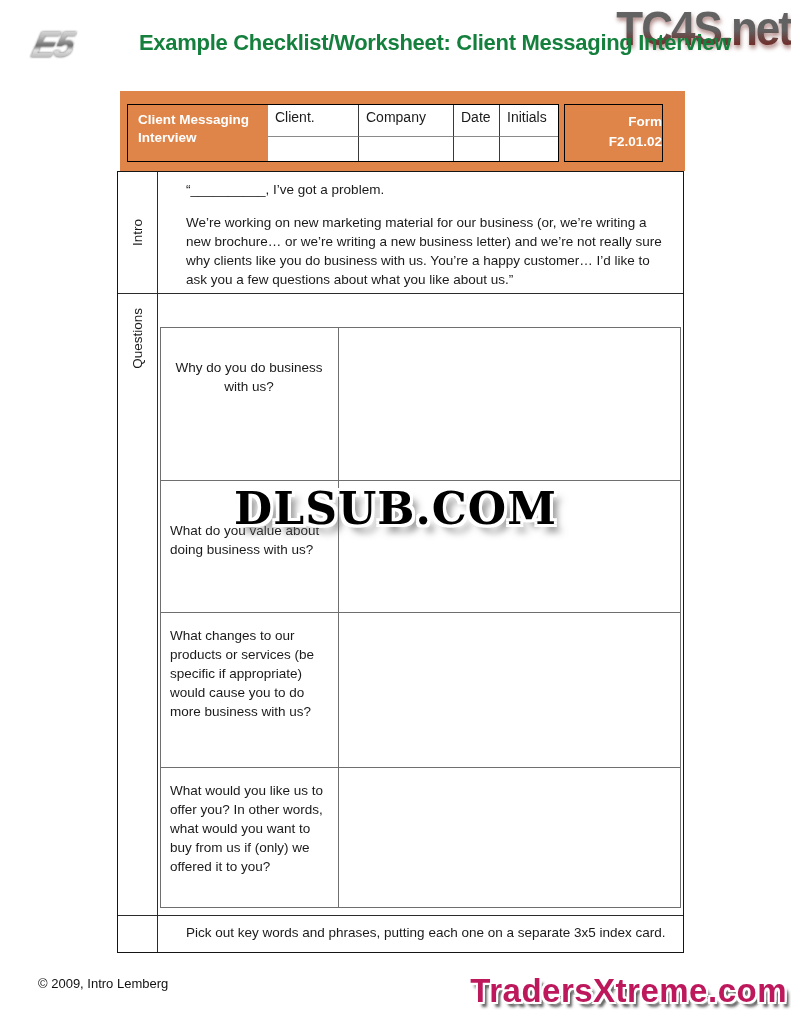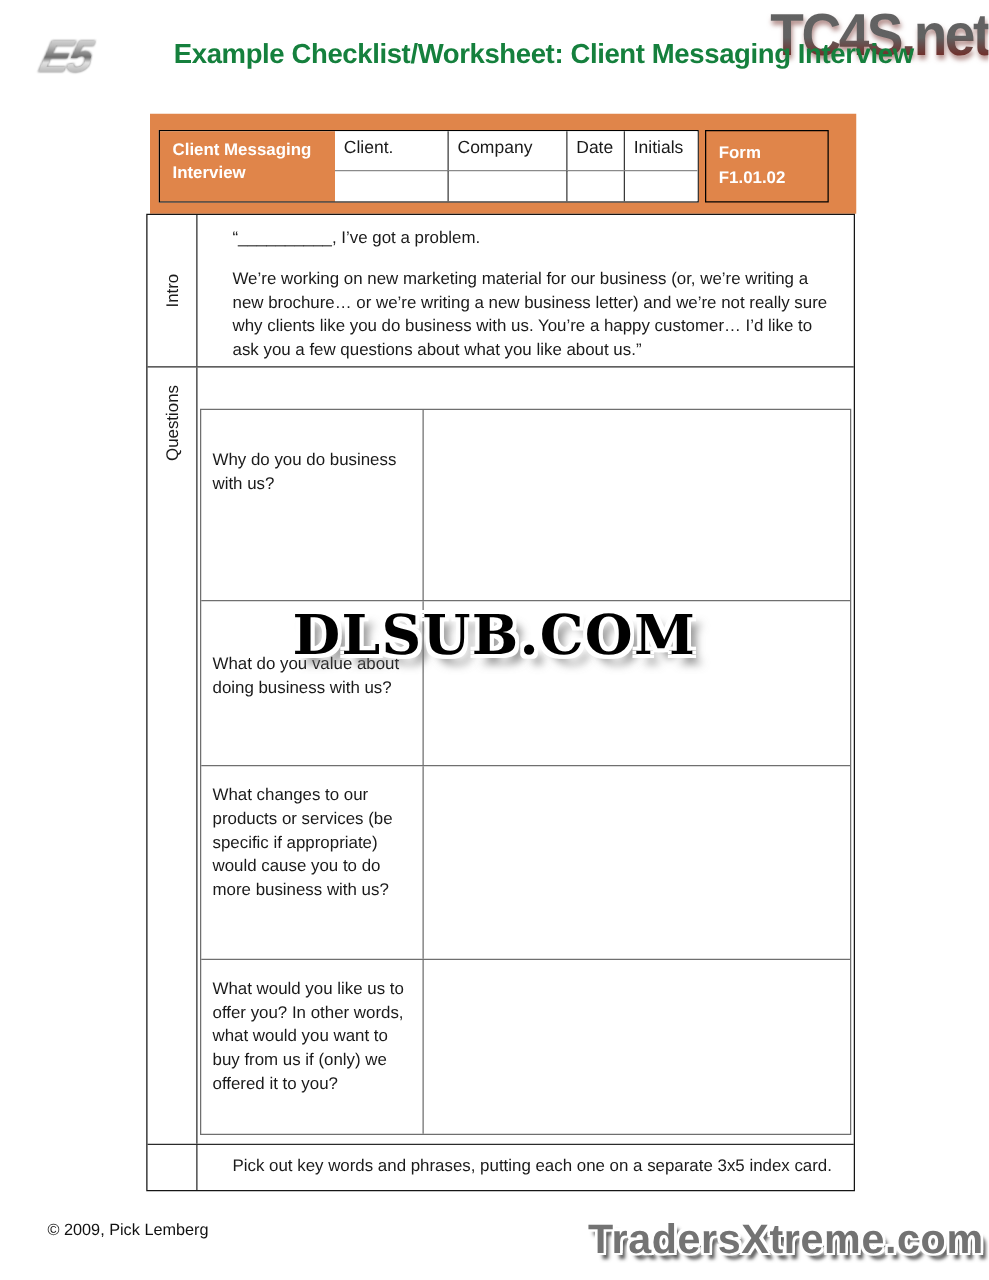--- a/index.html
+++ b/index.html
@@ -26,21 +26,21 @@
             border:1px solid #000;box-sizing:border-box;background:#fff;justify-content:flex-end;}
   .hdr-title{width:140px;box-sizing:border-box;background:#E0854A;color:#fff;font-weight:bold;
              font-size:13.5px;line-height:18px;padding:6px 8px 0 10px;}
   .hdr-fields{display:grid;grid-template-columns:90px 95px 46px 59px;grid-template-rows:31px 25px;
               background:#fff;}
   .hf{box-sizing:border-box;font-size:14px;padding:4px 0 0 7px;border-left:1px solid #3a3a3a;}
   .hf.r1{border-top:1px solid #8a8a8a;}
   .hdr-box2{position:absolute;left:444px;top:13px;width:99px;height:58px;box-sizing:border-box;
             border:1px solid #000;background:#E0854A;color:#fff;font-weight:bold;font-size:13.5px;
             line-height:20px;padding:7px 0 0 10px;}
-  .hdr-box2 span{display:block;}
+  .hdr-box2 span{display:block;text-align:right;}
 
   
   .main-table{position:absolute;left:117px;top:171px;width:567px;height:782px;
               box-sizing:border-box;border:1px solid #151515;display:flex;flex-direction:column;}
   .row{display:flex;box-sizing:border-box;}
   .row-intro{height:122px;border-bottom:1px solid #2b2b2b;}
   .row-questions{height:622px;border-bottom:1px solid #2b2b2b;}
   .row-bottom{flex:1;}
   .cell-label{flex:0 0 40px;border-right:1px solid #2b2b2b;display:flex;justify-content:center;
               box-sizing:border-box;}
@@ -48,37 +48,37 @@
   .row-questions .cell-label{align-items:flex-start;padding-top:14px;}
   .vert{writing-mode:vertical-rl;transform:rotate(180deg);font-size:13.5px;color:#1a1a1a;}
   .cell-content{flex:1;box-sizing:border-box;position:relative;}
   .intro-content{padding:8px 20px 0 28px;font-size:13.5px;line-height:19px;}
   .intro-content p{margin:0 0 14px;}
 
   .q-table{position:absolute;left:2px;right:2px;top:33px;height:581px;box-sizing:border-box;
            border:1px solid #6f6f6f;display:flex;flex-direction:column;}
   .q-row{display:flex;border-bottom:1px solid #6f6f6f;box-sizing:border-box;}
   .q-row:last-child{border-bottom:none;}
-  .q-row.h1{height:153px;}.q-row.h2{height:132px;justify-content:space-between;}.q-row.h3{height:155px;}.q-row.h4{flex:1;}
+  .q-row.h1{height:153px;text-align:center;}.q-row.h2{height:132px;justify-content:space-between;}.q-row.h3{height:155px;}.q-row.h4{flex:1;}
   .q-cell{flex:0 0 178px;border-right:1px solid #6f6f6f;box-sizing:border-box;
           font-size:13.5px;line-height:19px;padding:13px 10px 0 9px;}
   .q-cell.pt1{padding-top:30px;}.q-cell.pt2{padding-top:40px;}
   .a-cell{flex:1;}
   .bottom-content{padding:7px 15px 0 28px;font-size:13.5px;line-height:19px;}
 
   
   .wm-center{position:absolute;left:50%;top:483px;transform:translateX(-50%);z-index:5;
              font-family:"DejaVu Serif",serif;font-weight:bold;font-size:44px;letter-spacing:1px;
              color:#000000;white-space:nowrap;
              text-shadow:-3px -3px 0 #fff,3px -3px 0 #fff,-3px 3px 0 #fff,3px 3px 0 #fff,
                          -3px 0 0 #fff,3px 0 0 #fff,0 -3px 0 #fff,0 3px 0 #fff,
                          7px 8px 7px rgba(110,110,110,0.75);}
   .copyright{position:absolute;left:38px;top:976px;font-size:13px;color:#111;}
   .wm-bottom{position:absolute;right:4px;top:972px;z-index:5;font-weight:bold;font-size:33px;
-             letter-spacing:0.5px;color:#737373;white-space:nowrap;
+             letter-spacing:0.5px;color:#be185d;white-space:nowrap;
              text-shadow:-2px -2px 0 #fff,2px -2px 0 #fff,-2px 2px 0 #fff,2px 2px 0 #fff,
                          -2px 0 0 #fff,2px 0 0 #fff,0 -2px 0 #fff,0 2px 0 #fff,
                          4px 5px 3px rgba(55,55,55,0.85);}
 </style>
 </head>
 <body>
 
 <div class="page">
 
   <div class="logo">
@@ -98,21 +98,21 @@
         <div class="hf r0">Date</div>
         <div class="hf r0">Initials</div>
         <div class="hf r1" style="border-left:none;"></div>
         <div class="hf r1"></div>
         <div class="hf r1"></div>
         <div class="hf r1"></div>
       </div>
     </div>
     <div class="hdr-box2">
       <span>Form</span>
-      <span>F1.01.02</span>
+      <span>F2.01.02</span>
     </div>
   </div>
 
   <div class="main-table">
 
     <div class="row row-intro">
       <div class="cell-label">
         <span class="vert">Intro</span>
       </div>
       <div class="cell-content intro-content">
@@ -149,17 +149,17 @@
 
     <div class="row row-bottom">
       <div class="cell-label"></div>
       <div class="cell-content bottom-content">Pick out key words and phrases, putting each one on a separate 3x5 index card.</div>
     </div>
 
   </div>
 
   <div class="wm-center">DLSUB.COM</div>
 
-  <div class="copyright">© 2009, Pick Lemberg</div>
+  <div class="copyright">© 2009, Intro Lemberg</div>
 
   <div class="wm-bottom">TradersXtreme.com</div>
 
 </div>
 
 </body></html>

